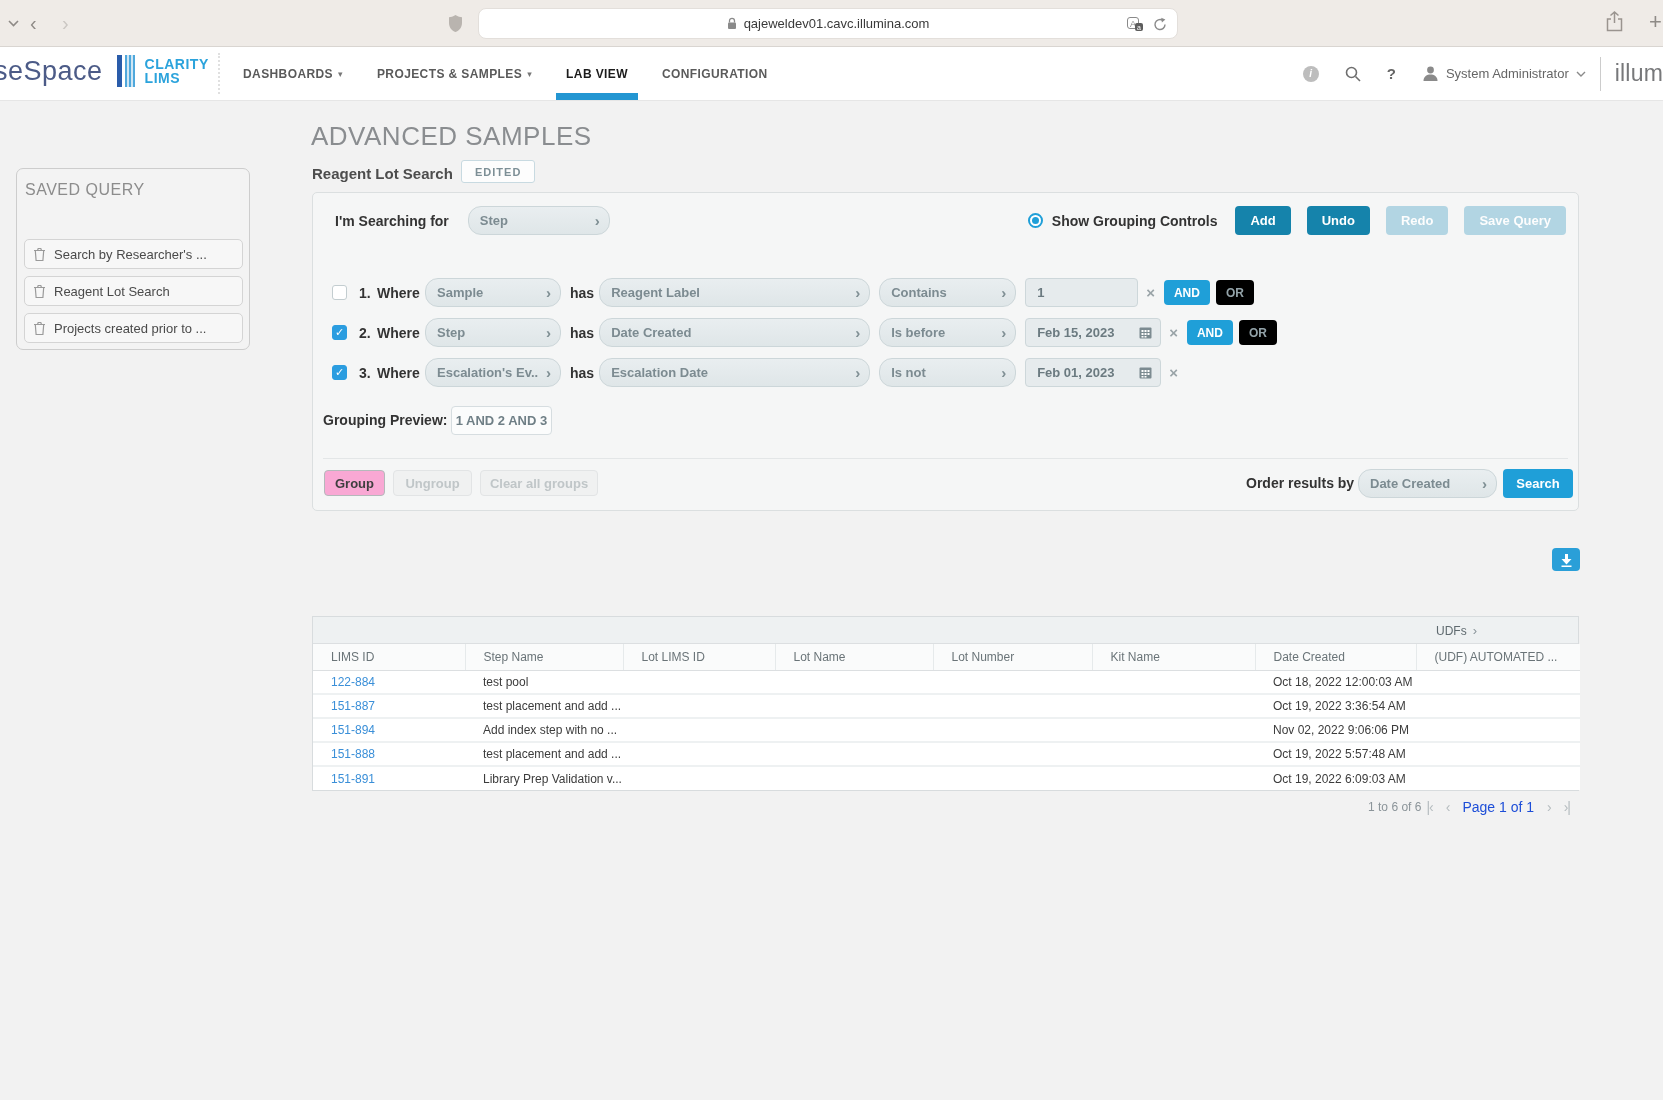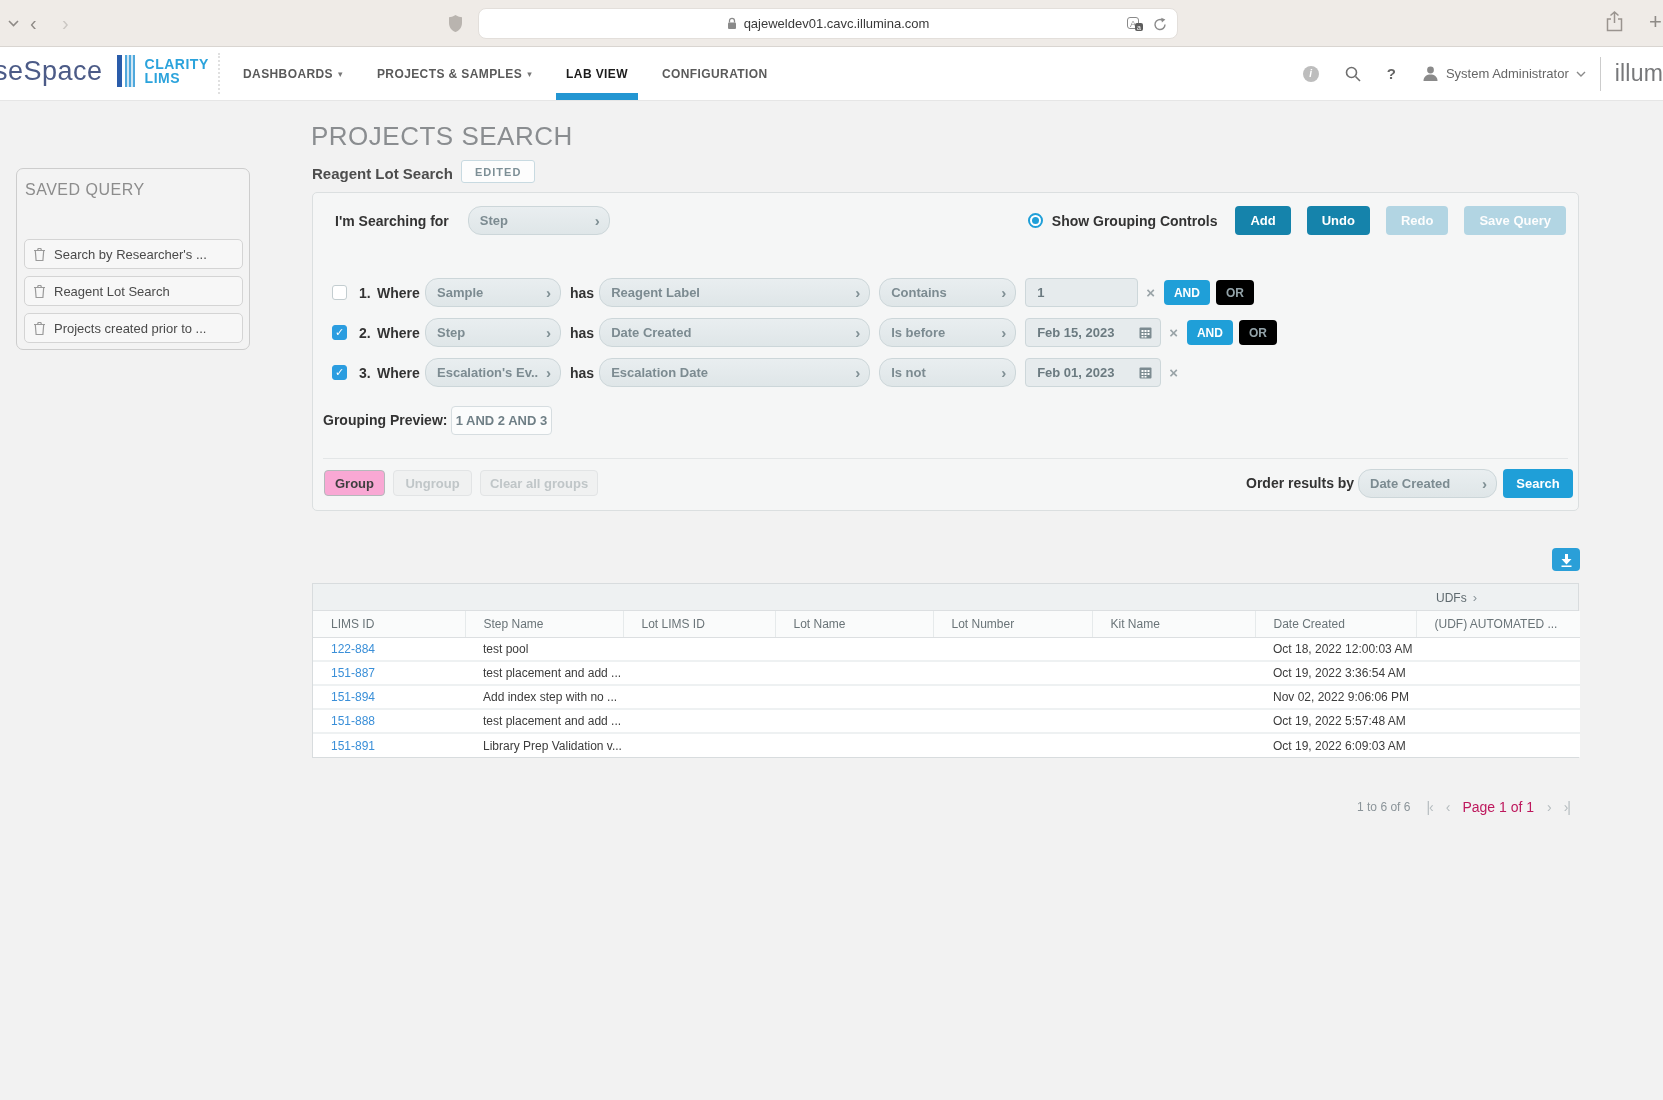--- a/index.html
+++ b/index.html
@@ -89,34 +89,34 @@
   .grp-btn { position:absolute; top:277px; height:26px; border-radius:4px; font-size:13px; font-weight:bold; display:flex; align-items:center; justify-content:center; cursor:pointer; }
   .grp-on { background:#f9a8d4; border:1px solid #b5b9bb; color:#3f3f3f; }
   .grp-off { background:#f0f1f1; border:1px solid #e2e4e5; color:#c0c6c8; cursor:default; }
   .order-label { position:absolute; left:933px; top:282px; }
   .order-chip { position:absolute; left:1045px; top:276px; width:139px; }
   .search-btn { position:absolute; left:1190px; top:276px; width:70px; }
 
   .dl-btn { position:absolute; left:1552px; top:548px; width:28px; height:23px; background:#2a9fd8; border-radius:4px; display:flex; align-items:center; justify-content:center; cursor:pointer; }
 
   
-  .results { position:absolute; left:312px; top:583px; width:1267px; background:#c2410c; border:1px solid #d8dcde; }
+  .results { position:absolute; left:312px; top:616px; width:1267px; background:#c2410c; border:1px solid #d8dcde; }
   .udf-band { position:relative; height:27px; background:#eef1f2; border-bottom:1px solid #dcdfe1; }
   .udf-band .udf { position:absolute; left:1123px; top:6px; font-size:12px; color:#5f6a6f; display:flex; gap:6px; align-items:center; cursor:pointer; }
   .udf .chev { color:#8a959a; font-size:13px; }
   table.grid { width:100%; border-collapse:collapse; table-layout:fixed; }
   col.c0{width:152px} col.c1{width:158px} col.c2{width:152px} col.c3{width:158px}
   col.c4{width:159px} col.c5{width:163px} col.c6{width:161px} col.c7{width:164px}
   .grid th { height:26px; background:#fafbfb; font-size:12px; font-weight:normal; color:#6a7478; text-align:left; padding:0 6px 0 18px; border-bottom:1px solid #dcdfe1; border-right:1px solid #e6eaeb; white-space:nowrap; overflow:hidden; }
   .grid th:last-child { border-right:none; }
   .grid td { height:24px; font-size:12px; color:#3c3c3c; padding:0 6px 0 18px; border-bottom:2px solid #eef1f2; white-space:nowrap; overflow:hidden; background:#fff; }
   .grid tr:last-child td { border-bottom:none; }
   .grid a.lims { color:#3a8fd8; text-decoration:none; cursor:pointer; }
 
-  .pagination { position:absolute; left:312px; top:799px; width:1258px; display:flex; justify-content:flex-end; align-items:center; gap:16px; font-size:12px; color:#8b9499; }
+  .pagination { position:absolute; left:312px; top:799px; width:1258px; display:flex; justify-content:flex-end; align-items:center; gap:5px; font-size:12px; color:#8b9499; }
   .pg-icons { display:flex; align-items:center; gap:13px; color:#b5bcbf; font-size:14px; }
   .pg-icons span { cursor:pointer; letter-spacing:-1px; }
 </style>
 </head>
 <body>
 
 <div class="screen">
 
   <div class="chrome">
     <svg class="tiny-caret" width="11" height="7" viewBox="0 0 11 7">
@@ -228,21 +228,21 @@
     </div>
     <div class="saved-item" style="top:144px">
       <svg width="13" height="15" viewBox="0 0 13 15">
           <path d="M1 3.5 H12 M4.5 3.5 L5.2 1.5 H7.8 L8.5 3.5" fill="none" stroke="#9a9a9a" stroke-width="1.2"></path>
           <path d="M2.3 3.5 L3.1 13.5 H9.9 L10.7 3.5" fill="none" stroke="#9a9a9a" stroke-width="1.2"></path>
         </svg>
       <span class="lbl">Projects created prior to ...</span>
     </div>
   </div>
 
-  <div class="page-title">PROJECTS SEARCH</div>
+  <div class="page-title">ADVANCED SAMPLES</div>
   <div class="query-name">Reagent Lot Search</div>
   <div class="edited-badge">EDITED</div>
 
   <div class="builder">
 
     <div class="row-a">
       <span class="blabel">I'm Searching for</span>
       <span class="chip">
         <span>Step</span>
           <span class="chev">›</span>
@@ -462,19 +462,19 @@
         </tr>
       </tbody>
     </table>
   </div>
 
   <div class="pagination">
     <span>1 to 6 of 6</span>
     <span class="pg-icons">
       <span>|‹</span>
       <span>‹</span>
-      <span style="color:#be185d; letter-spacing:0">Page 1 of 1</span>
+      <span style="color:#1d4ed8; letter-spacing:0">Page 1 of 1</span>
       <span>›</span>
       <span>›|</span>
     </span>
   </div>
 
 </div>
 
 </body></html>

